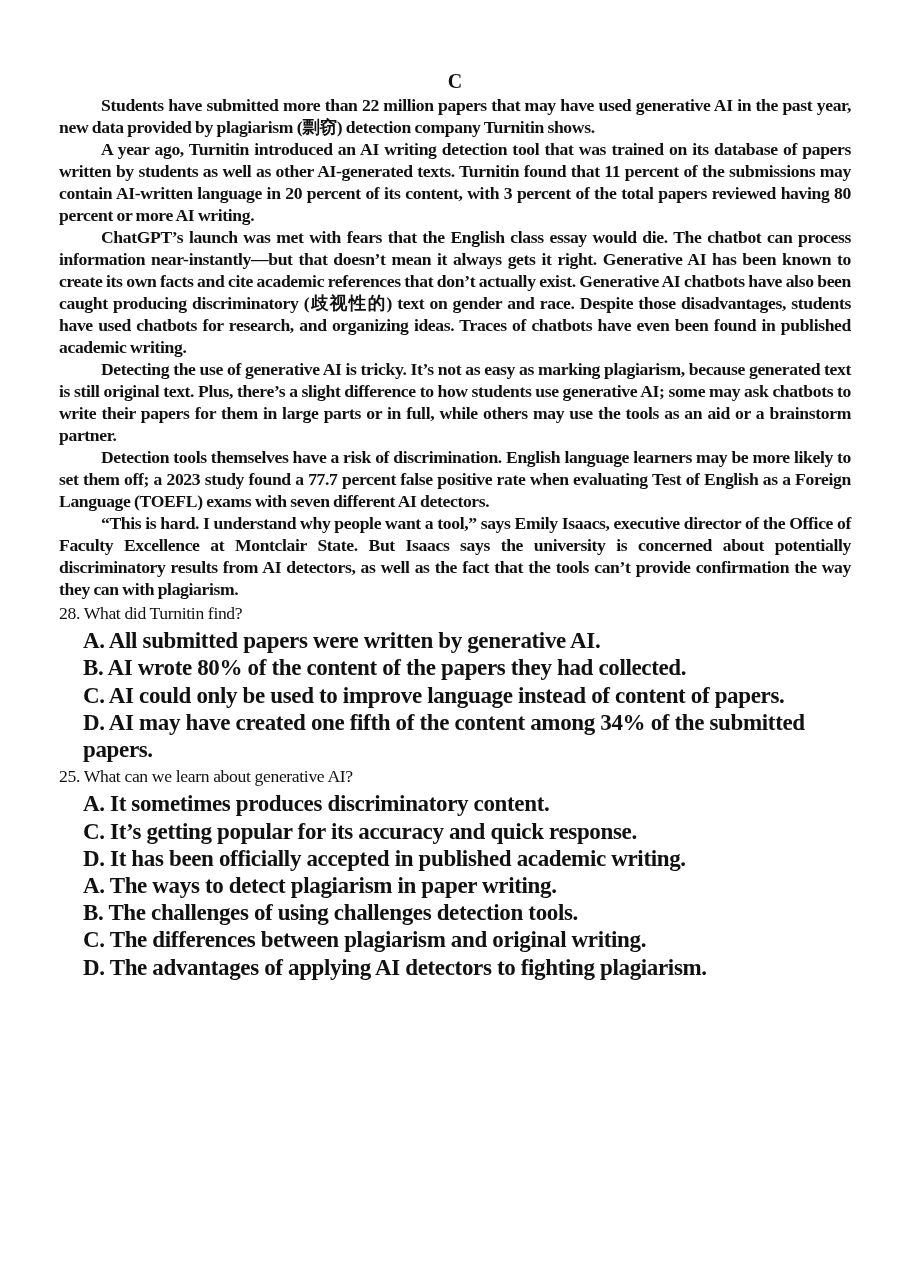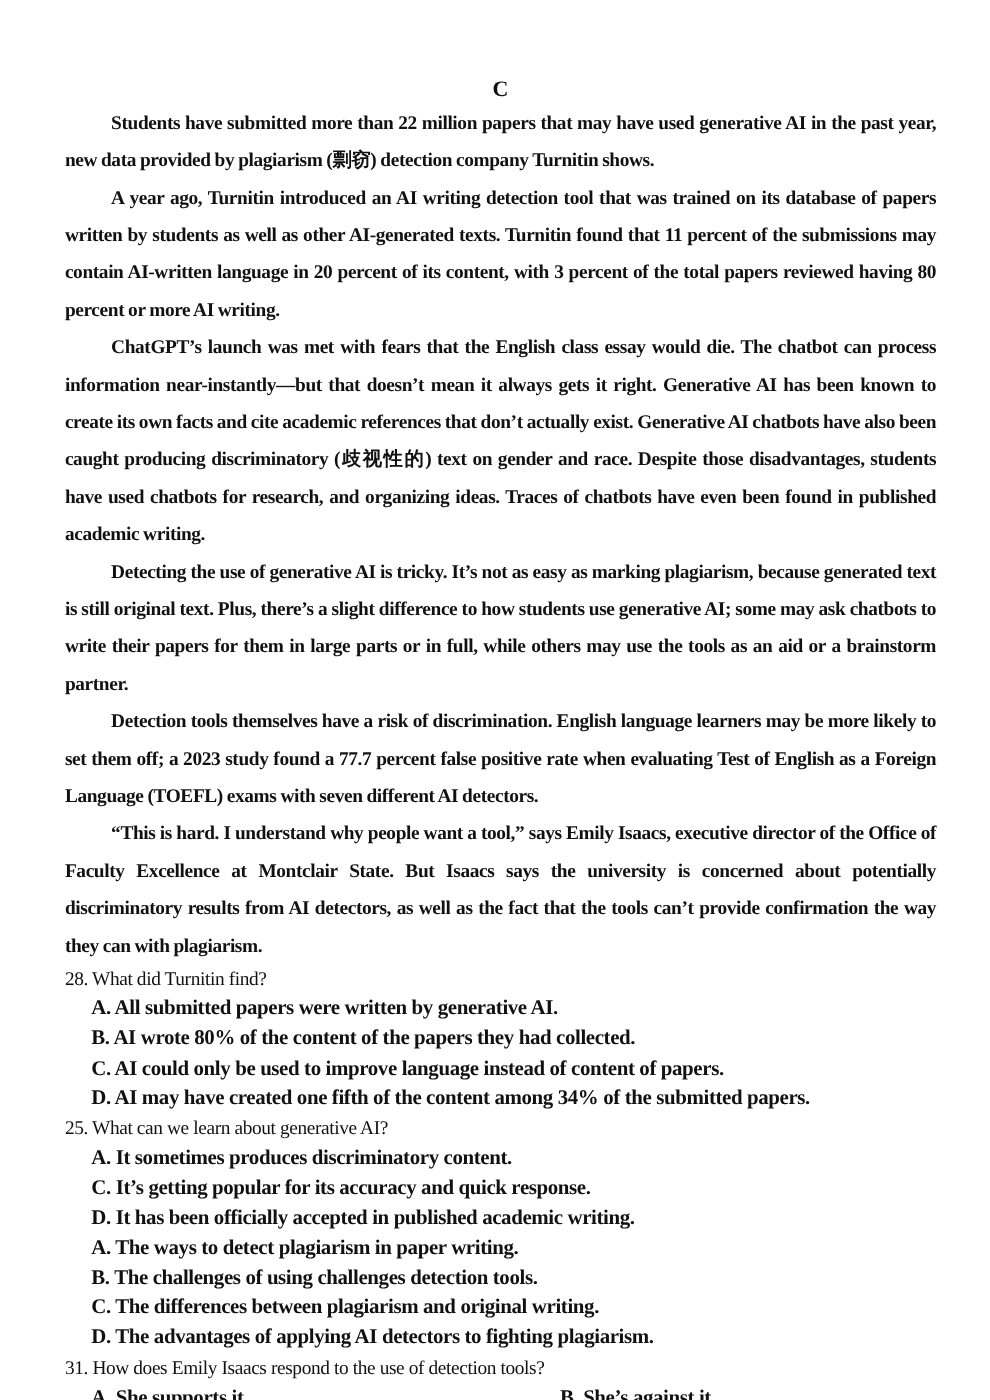--- a/index.html
+++ b/index.html
@@ -25,21 +25,21 @@
       text-align: center;
       font-weight: bold;
       font-size: 20px;
       line-height: 26px;
       margin: 0 0 0 0;
       height: 26px;
     }
     .para {
       font-size: 17.6px;
       font-weight: bold;
-      line-height: 34px;
+      line-height: 22px;
       text-align: justify;
       text-indent: 42px;
       margin: 0;
       letter-spacing: -0.35px;
       word-spacing: -0.5px;
     }
     .questions { margin-top: 0; }
     .question {
       margin: 0;
     }
@@ -49,21 +49,21 @@
       line-height: 27.2px;
       margin: 0;
       letter-spacing: -0.35px;
     }
     .q-options {
       margin: 0;
       padding: 0;
       list-style: none;
     }
     .q-option {
-      font-size: 19px;
+      font-size: 23px;
       font-weight: bold;
       line-height: 27.2px;
       padding-left: 24px;
       letter-spacing: -0.35px;
     }
     .q-options.grid {
       display: grid;
       grid-template-columns: 426px 1fr;
     }
   </style>
@@ -104,23 +104,14 @@
 
     <div class="question">
       <ul class="q-options">
         <li class="q-option">A. The ways to detect plagiarism in paper writing.</li>
         <li class="q-option">B. The challenges of using challenges detection tools.</li>
         <li class="q-option">C. The differences between plagiarism and original writing.</li>
         <li class="q-option">D. The advantages of applying AI detectors to fighting plagiarism.</li>
       </ul>
     </div>
 
-    <div class="question">
-      <p class="q-stem">31. How does Emily Isaacs respond to the use of detection tools?</p>
-      <ul class="q-options grid">
-        <li class="q-option">A. She supports it.</li>
-        <li class="q-option">B. She’s against it.</li>
-        <li class="q-option">C. She doesn’t care.</li>
-        <li class="q-option">D. She’s cautious.</li>
-      </ul>
-    </div>
   </div>
 </div>
 
 </body></html>

